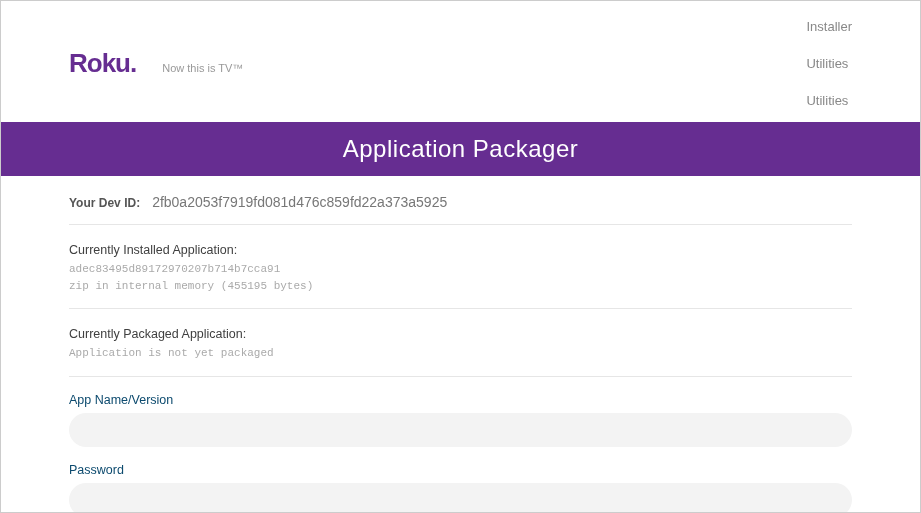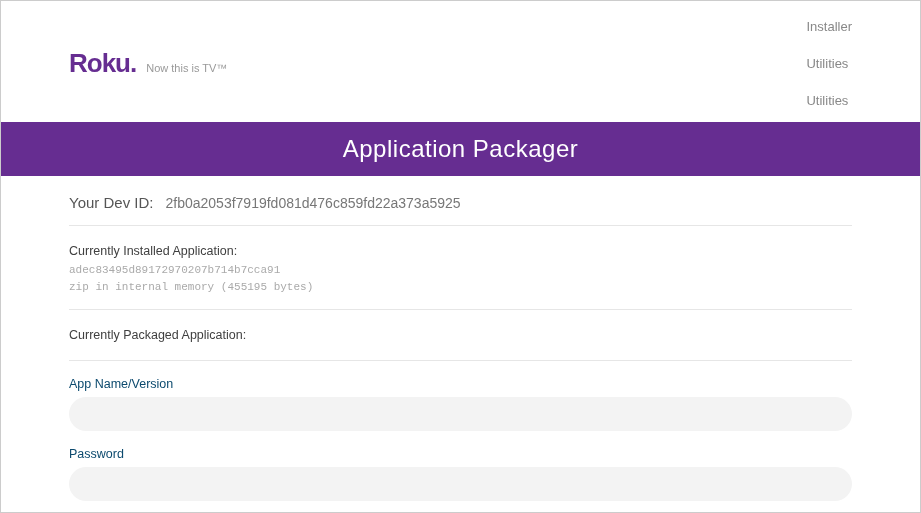--- a/index.html
+++ b/index.html
@@ -23,21 +23,21 @@
     .header {
       display: flex;
       align-items: center;
       justify-content: space-between;
       padding: 18px 68px 14px 68px;
       background: #fff;
     }
     .logo-block {
       display: flex;
       align-items: baseline;
-      gap: 8px;
+      gap: 24px;
     }
     .logo {
       font-size: 26px;
       font-weight: 900;
       color: #662d91;
       letter-spacing: -1px;
       font-family: Arial, sans-serif;
     }
     .logo-dot {
       color: #662d91;
@@ -72,22 +72,22 @@
       padding: 18px 68px 40px 68px;
     }
     .dev-id-row {
       display: flex;
       align-items: baseline;
       gap: 12px;
       padding-bottom: 14px;
       border-bottom: 1px solid #e6e6e6;
     }
     .dev-id-label {
-      font-size: 15px;
-      font-weight: 400;
+      font-size: 12px;
+      font-weight: 700;
       color: #555;
     }
     .dev-id-value {
       font-size: 14px;
       color: #777;
       font-weight: 400;
     }
     .section {
       padding: 18px 0 14px 0;
       border-bottom: 1px solid #e6e6e6;
@@ -166,20 +166,21 @@
     </div>
 
     <div class="section">
       <div class="section-title">Currently Installed Application:</div>
       <div class="mono-text">adec83495d89172970207b714b7cca91</div>
       <div class="mono-text">zip in internal memory (455195 bytes)</div>
     </div>
 
     <div class="section">
       <div class="section-title">Currently Packaged Application:</div>
+      <div class="mono-text">Application is not yet packaged</div>
     </div>
 
     <div class="form-section">
       <div class="form-group">
         <label class="form-label">App Name/Version</label>
         <input type="text" class="form-input" value="" style="">
       </div>
       <div class="form-group">
         <label class="form-label">Password</label>
         <input type="password" class="form-input" value="" style="">

